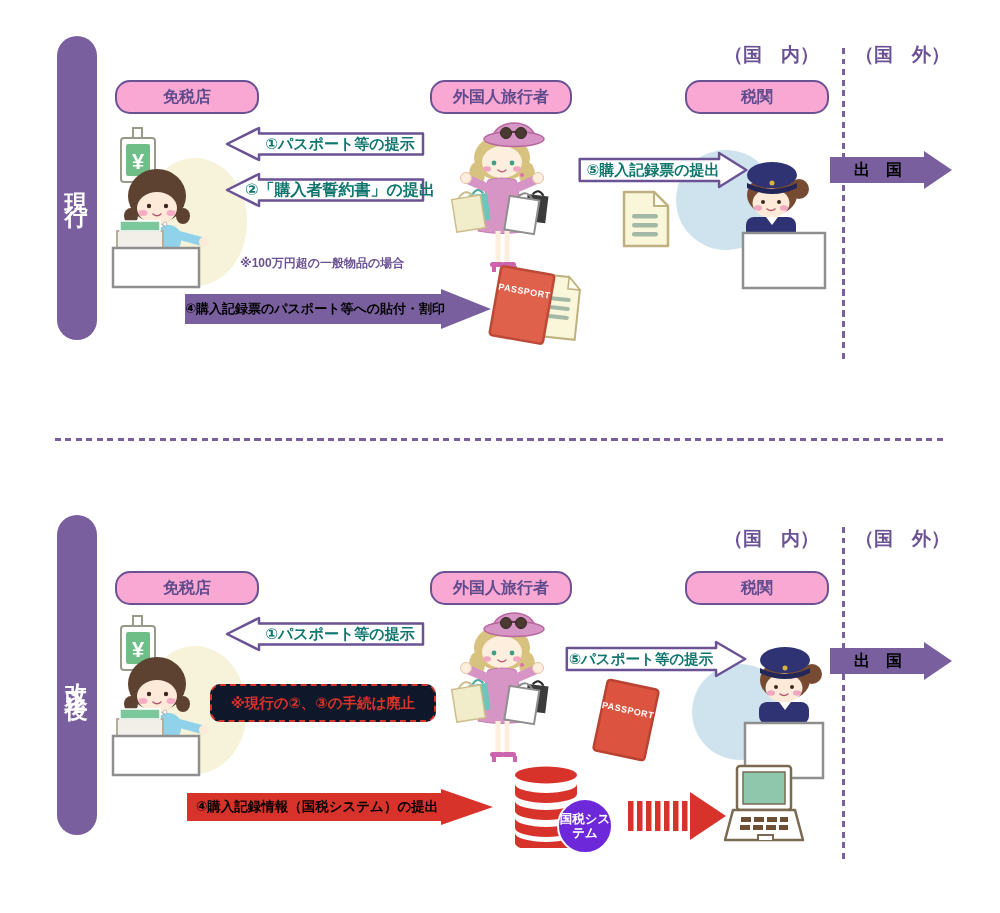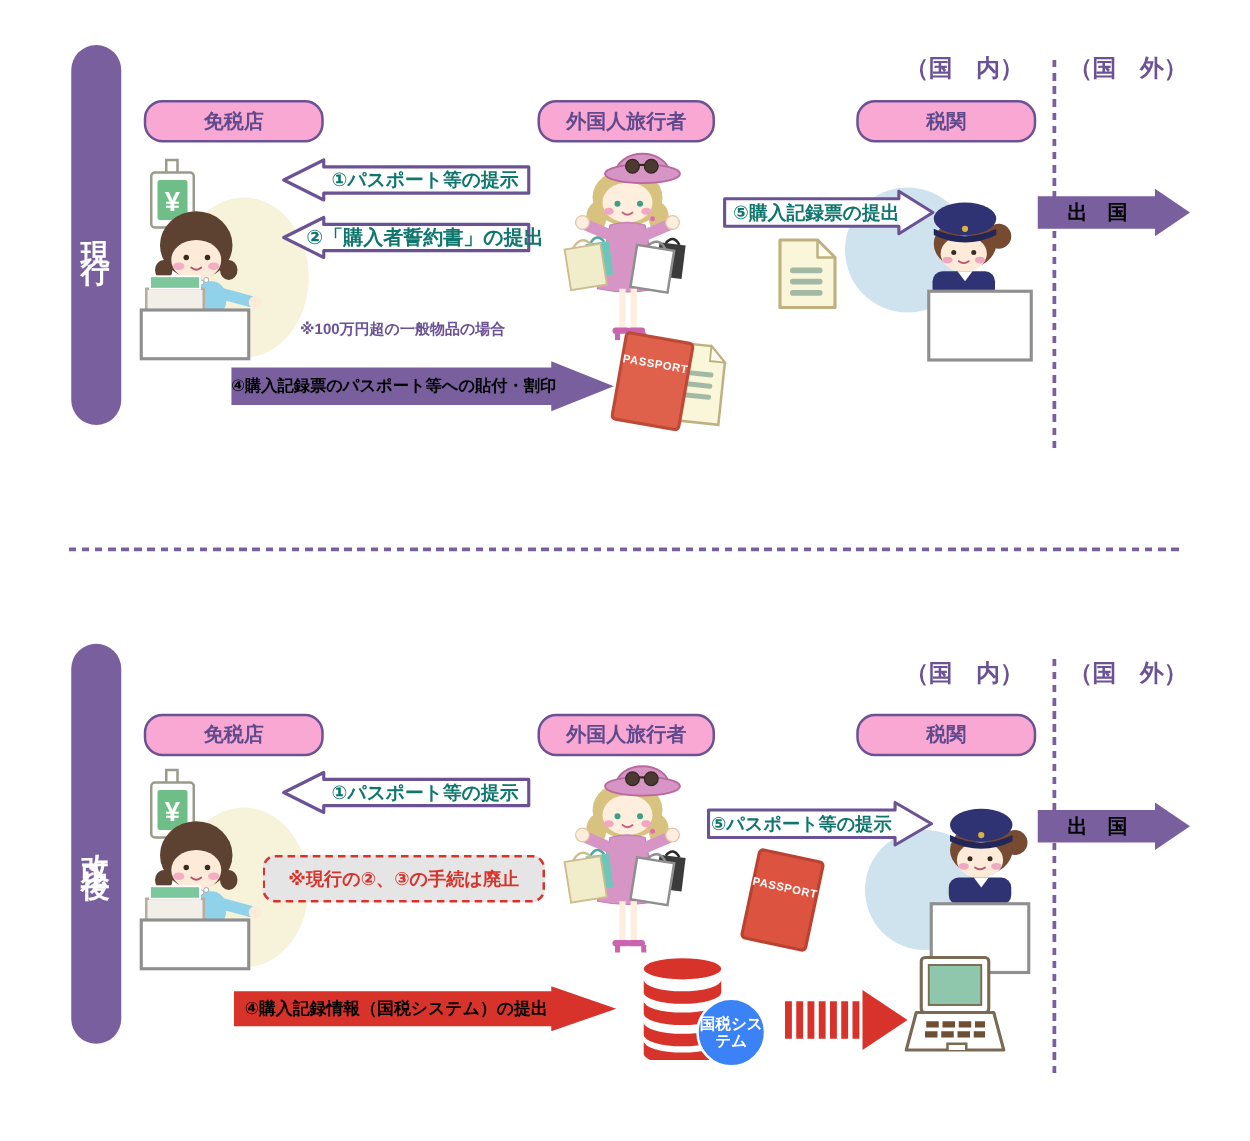--- a/index.html
+++ b/index.html
@@ -12,22 +12,22 @@
   .hdr-box{background:#f9a8d4;border:2.5px solid #6b5295;border-radius:15px;display:flex;align-items:center;justify-content:center;color:#5f4a8c;font-size:16px;font-weight:bold;}
   .region{color:#6b5295;font-size:19px;font-weight:600;white-space:nowrap;}
   .vdash{width:2.5px;background-image:repeating-linear-gradient(180deg,#7a5f9f 0 6px,transparent 6px 10.5px);}
   .hdash{height:2.5px;background-image:repeating-linear-gradient(90deg,#7a5f9f 0 6px,transparent 6px 10.5px);}
   .flow{display:flex;align-items:center;justify-content:center;}
   .flow>svg{position:absolute;inset:0;width:100%;height:100%;}
   .flow>span{position:relative;z-index:1;font-weight:bold;white-space:nowrap;}
   .outline-label{color:#0f766e;font-size:15px;}
   .white-label{color:#000000;}
   .note{color:#6b5295;font-size:12px;font-weight:bold;white-space:nowrap;}
-  .abolished{border:2.5px dashed #d8332b;border-radius:10px;background:#e5e5e5;display:flex;align-items:center;justify-content:center;color:#d8332b;font-size:14.5px;font-weight:bold;white-space:nowrap;}
-  .tax-circle{background:#3b82f6;border:2.5px solid #fff;border-radius:50%;color:#fff;font-size:12.5px;font-weight:bold;line-height:1.15;display:flex;align-items:center;justify-content:center;text-align:center;box-sizing:border-box;z-index:3;}
+  .abolished{border:2.5px dashed #d8332b;border-radius:10px;background:#0f172a;display:flex;align-items:center;justify-content:center;color:#d8332b;font-size:14.5px;font-weight:bold;white-space:nowrap;}
+  .tax-circle{background:#6d28d9;border:2.5px solid #fff;border-radius:50%;color:#fff;font-size:12.5px;font-weight:bold;line-height:1.15;display:flex;align-items:center;justify-content:center;text-align:center;box-sizing:border-box;z-index:3;}
 </style>
 </head>
 <body>
 
 <div id="canvas">
 
   <div class="abs" style="left:0;top:0;width:1000px;height:440px;">
 
     <div class="abs vdash" style="left:842px;top:48px;height:312px;"></div>
 

